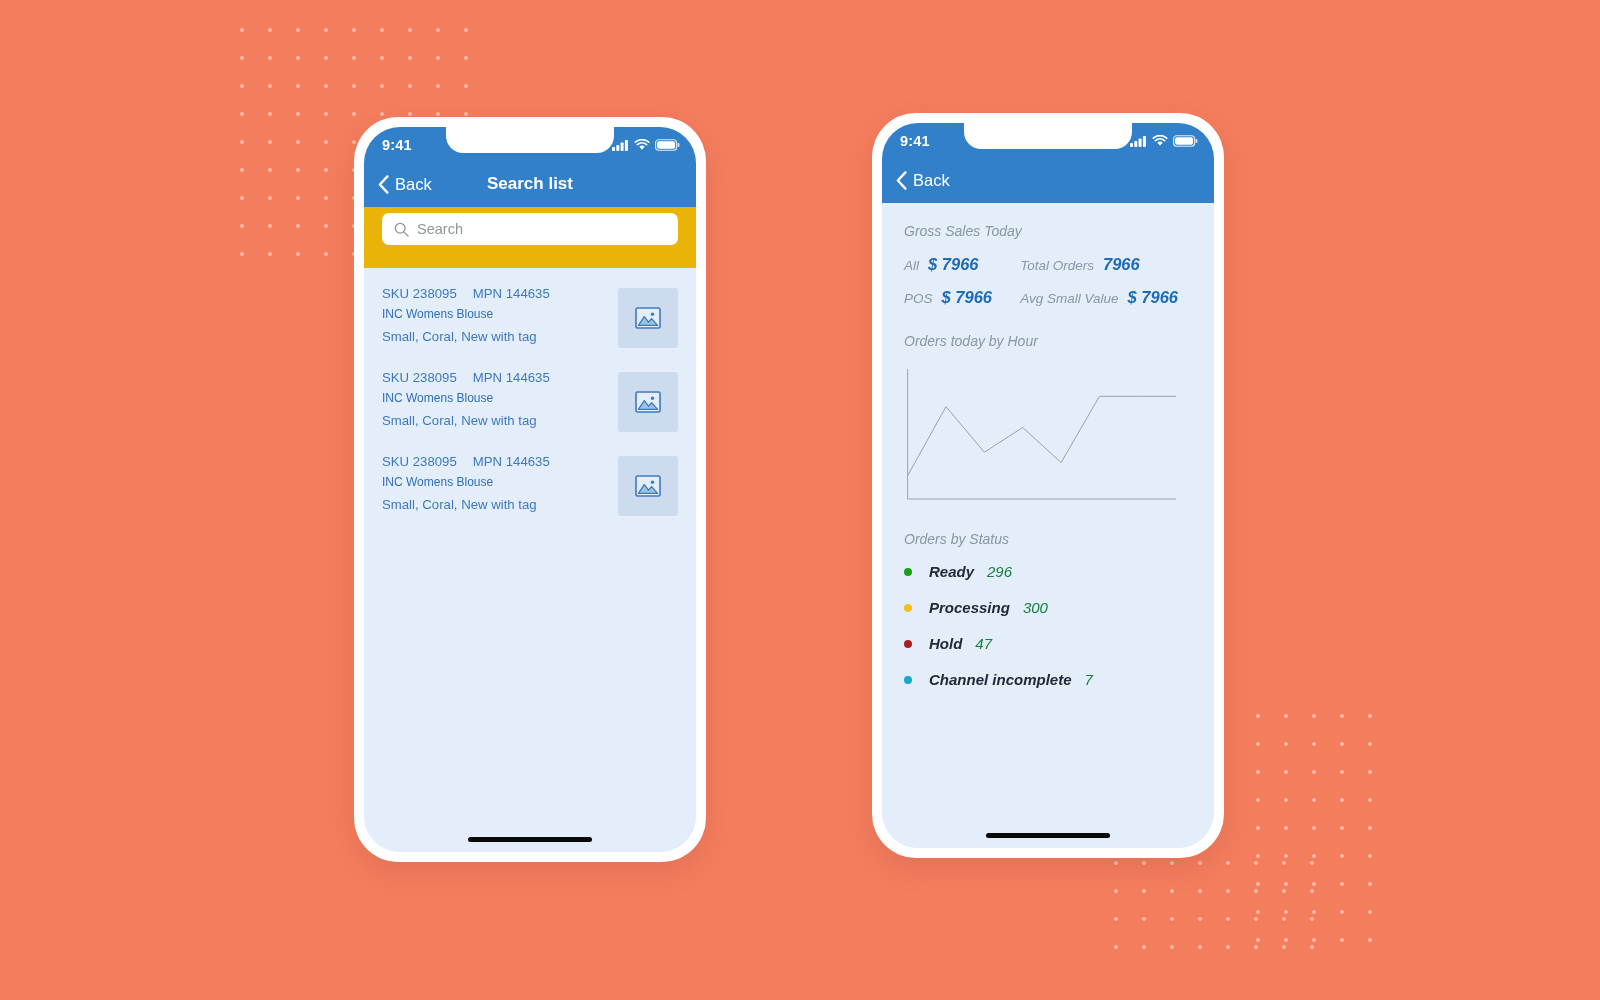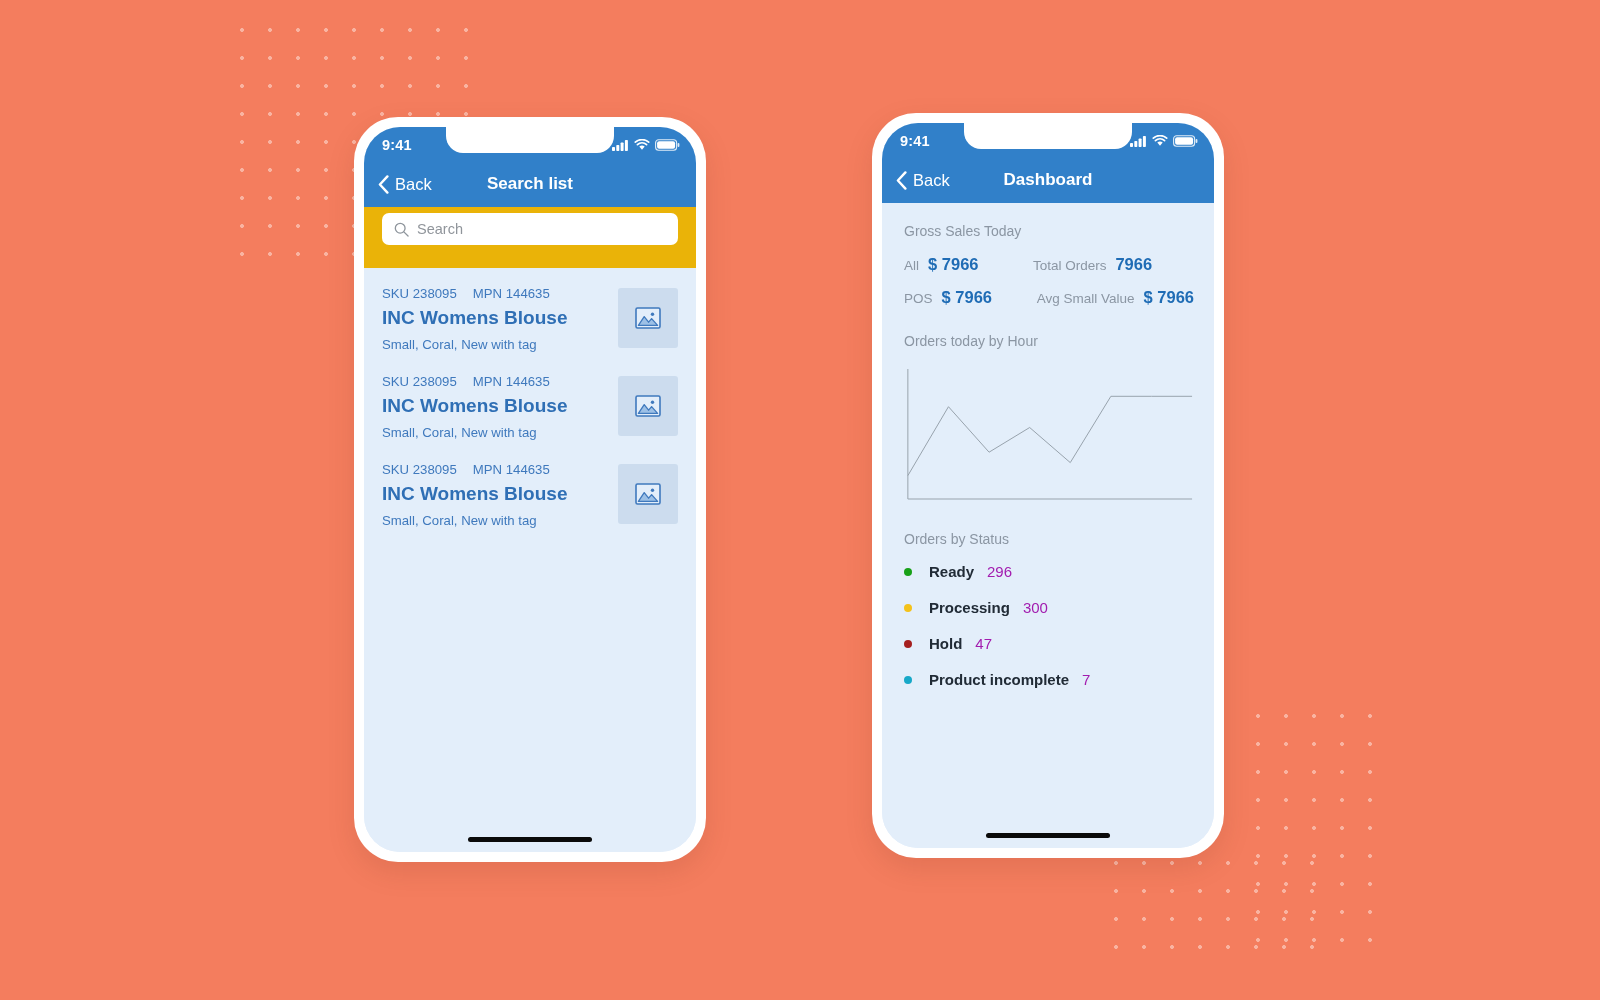--- a/index.html
+++ b/index.html
@@ -160,43 +160,42 @@
   }
   .product-info { flex: 1 1 auto; }
   .product-codes {
     font-size: 13.2px;
     color: #3f79bd;
     margin-bottom: 6px;
     display: flex;
     gap: 16px;
   }
   .product-name {
-    font-size: 19px;
+    font-size: 12px;
     color: #2f6fb5;
     margin-bottom: 8px;
-    font-weight: bold;
   }
   .product-attrs {
     font-size: 13.2px;
     color: #3f79bd;
   }
   .product-thumb {
     width: 60px;
     height: 60px;
     background: #ccdcee;
     border-radius: 3px;
     display: flex;
     align-items: center;
     justify-content: center;
     flex: 0 0 auto;
     margin-top: 2px;
   }
 
   
-  .dash { padding: 20px 20px 0 22px; }
+  .dash { padding: 20px 36px 0 22px; font-style: italic; }
   .dash-section-title {
     font-size: 14px;
     color: #8b96a3;
     margin-bottom: 16px;
   }
   .metrics-grid {
     display: grid;
     grid-template-columns: 1fr 1.25fr;
     row-gap: 14px;
     margin-bottom: 26px;
@@ -239,21 +238,21 @@
     flex: 0 0 auto;
   }
   .status-name {
     font-size: 15px;
     font-weight: bold;
     color: #212b36;
     margin-left: 7px;
   }
   .status-count {
     font-size: 15px;
-    color: #a21caf;
+    color: #15803d;
     margin-left: 3px;
   }
 
   
   .home-indicator {
     position: absolute;
     bottom: 10px;
     left: 50%;
     transform: translateX(-50%);
     width: 124px;
@@ -406,21 +405,20 @@
           </svg>
         </span>
       </div>
       <div class="navbar">
         <span class="nav-back">
           <svg width="11" height="19" viewBox="0 0 11 19">
             <path d="M9.4 1.4 L1.9 9.5 L9.4 17.6" stroke="#fff" stroke-width="2.4" fill="none" stroke-linecap="round" stroke-linejoin="round"></path>
           </svg>
           <span>Back</span>
         </span>
-        <span class="nav-title">Dashboard</span>
       </div>
     </div>
 
     <div class="content">
       <div class="dash">
 
         <div class="dash-section-title">Gross Sales Today</div>
 
         <div class="metrics-grid">
           <div class="metric">
@@ -467,21 +465,21 @@
           </div>
 
           <div class="status-row">
             <span class="status-dot" id="dot-2" style="background: rgb(165, 31, 31);"></span>
             <span class="status-name">Hold</span>
             <span class="status-count">47</span>
           </div>
 
           <div class="status-row">
             <span class="status-dot" id="dot-3" style="background: rgb(23, 168, 200);"></span>
-            <span class="status-name">Product incomplete</span>
+            <span class="status-name">Channel incomplete</span>
             <span class="status-count">7</span>
           </div>
 
         </div>
       </div>
       <div class="home-indicator"></div>
     </div>
 
   </div>
 </div>

